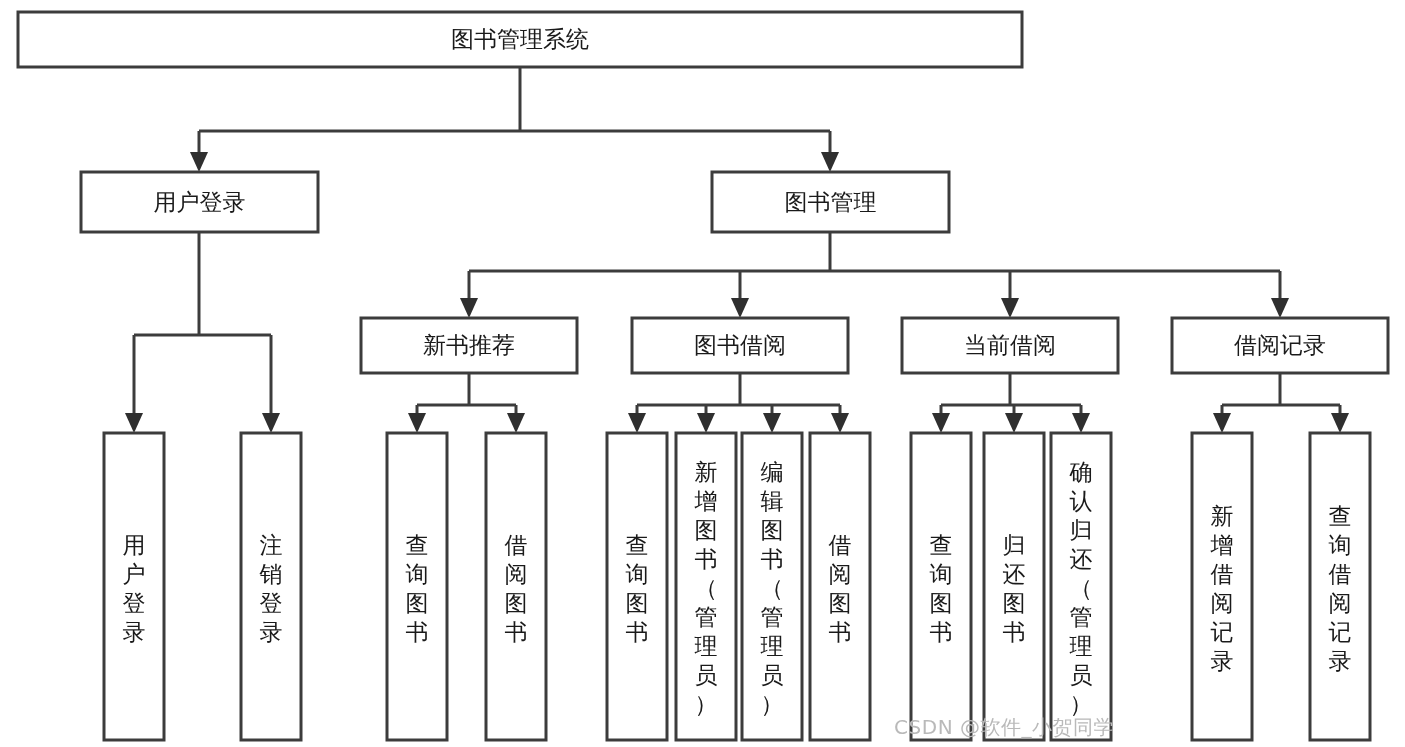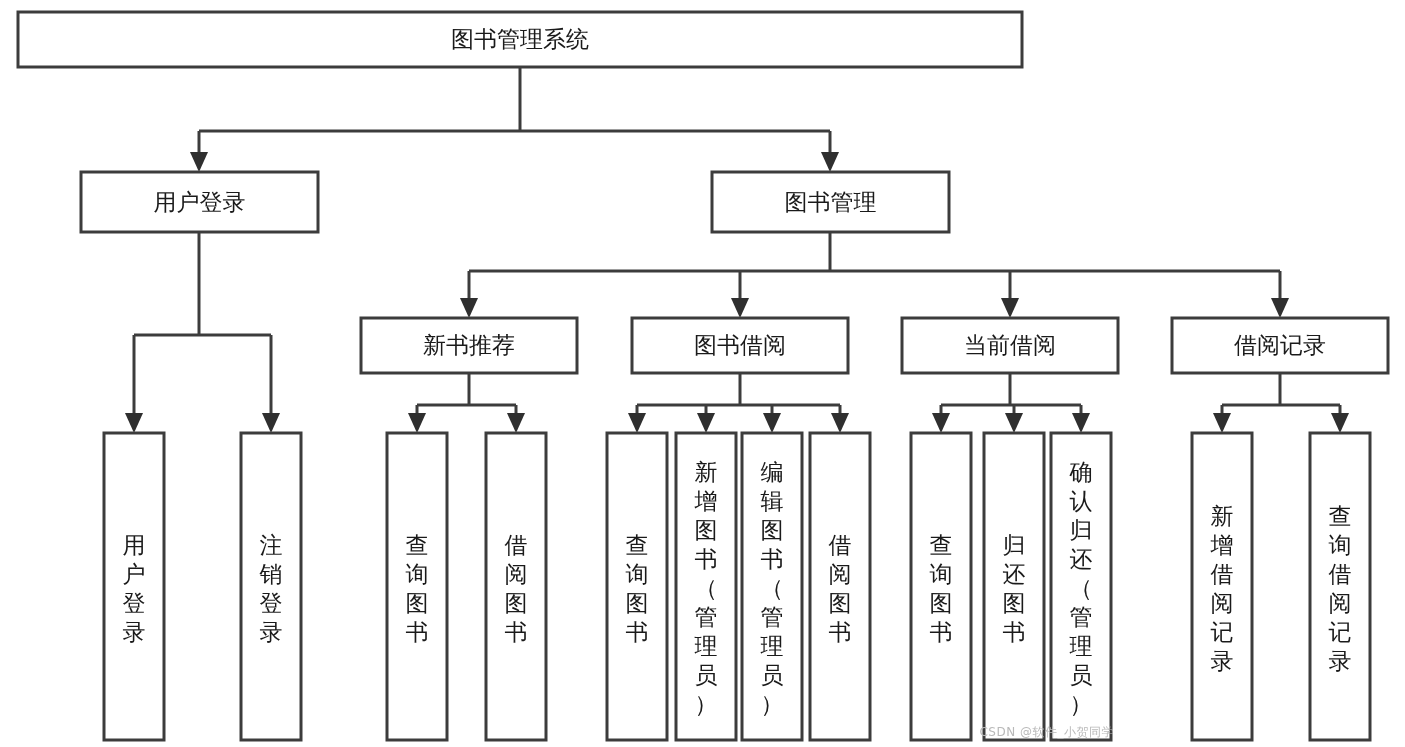--- a/index.html
+++ b/index.html
@@ -53,21 +53,21 @@
     font-family: "DejaVu Sans", "Liberation Sans", sans-serif;
     font-size: 23px;
     fill: #1a1a1a;
     text-anchor: middle;
   }
   .watermark {
     position: absolute;
     right: 12px;
     bottom: 6px;
     font-family: "DejaVu Sans", "Liberation Sans", sans-serif;
-    font-size: 12px;
+    font-size: 20px;
     color: #b9b9b9;
     letter-spacing: 0.5px;
     white-space: nowrap;
     pointer-events: none;
   }
 </style>
 </head>
 <body>
 
 <div id="diagram-root">

